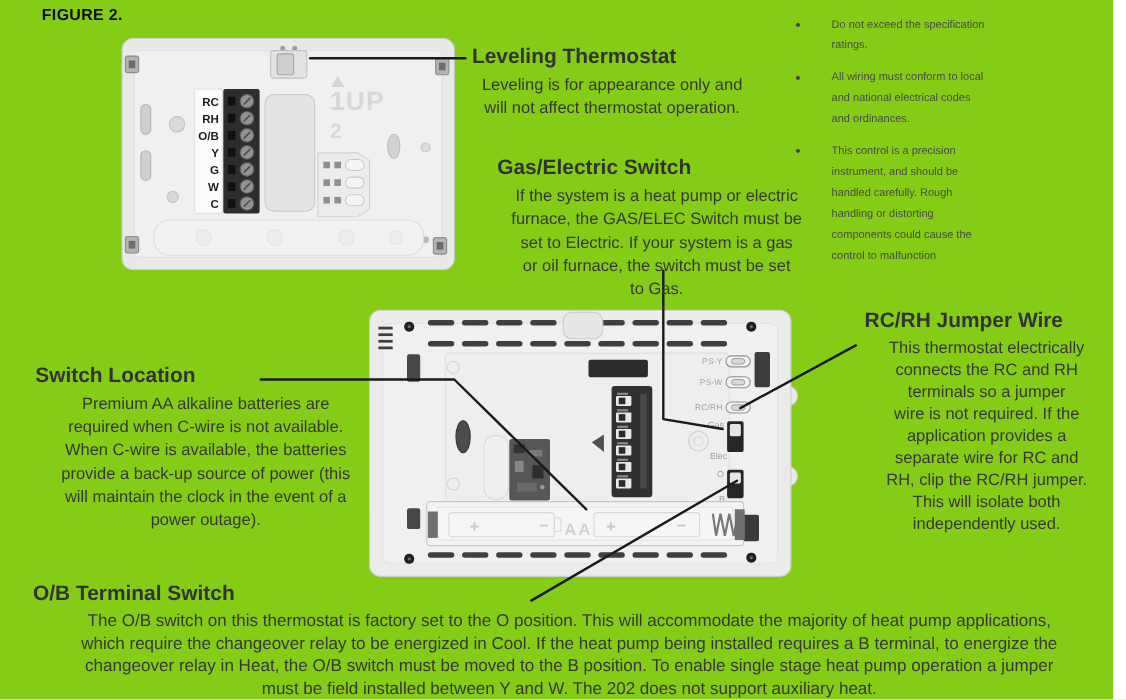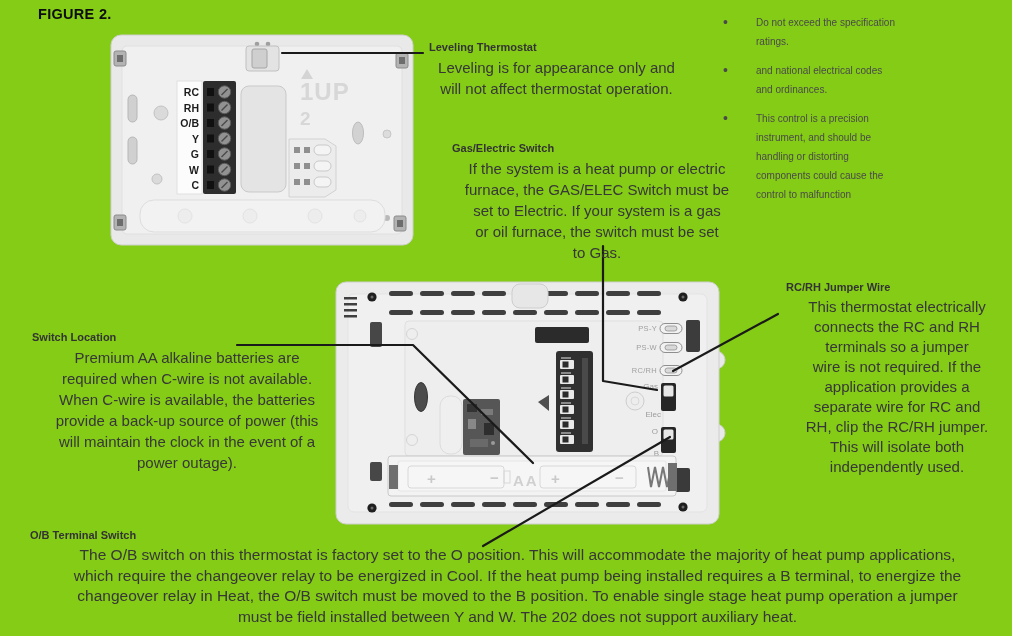--- a/index.html
+++ b/index.html
@@ -2,21 +2,21 @@
 <html><head>
 <meta charset="utf-8">
 <style>
   html,body{margin:0;padding:0;background:#fff;}
   .canvas{position:relative;width:1012px;height:636px;background:#84cc16;overflow:hidden;
           font-family:"Liberation Sans",sans-serif;color:#373737;}
   .art{position:absolute;left:0;top:0;}
   svg text{font-family:"Liberation Sans",sans-serif;}
   .figure-label{position:absolute;left:38px;top:6px;font-size:14.5px;font-weight:bold;color:#0d0d0d;letter-spacing:.3px;}
   .callout{position:absolute;}
-  .callout .h{font-size:11px;font-weight:bold;margin-bottom:4px;white-space:nowrap;color:#333;}
+  .callout .h{font-size:19px;font-weight:bold;margin-bottom:4px;white-space:nowrap;color:#333;}
   .callout .ln{font-size:15px;line-height:21px;white-space:nowrap;text-align:center;}
   .callout.tight .ln{line-height:20px;}
   .callout.para .ln{font-size:15.5px;line-height:20.5px;}
   .notes{position:absolute;left:723px;top:13px;width:300px;color:#4a4a4a;}
   .note{display:flex;margin-bottom:10px;}
   .note .dot{width:33px;font-size:14px;line-height:19px;flex:none;}
   .note .dot::before{content:"\2022";}
   .note .bln{font-size:10px;line-height:19px;white-space:nowrap;}
   .cl{stroke:#1a1a1a;stroke-width:2.2;fill:none;stroke-linecap:round;stroke-linejoin:round;}
 </style>
@@ -297,29 +297,31 @@
     <div class="note">
       <span class="dot"></span>
       <div>
         <div class="bln">Do not exceed the specification</div>
         <div class="bln">ratings.</div>
       </div>
     </div>
     <div class="note">
       <span class="dot"></span>
       <div>
+        <div class="bln">All wiring must conform to local</div>
         <div class="bln">and national electrical codes</div>
         <div class="bln">and ordinances.</div>
       </div>
     </div>
     <div class="note">
       <span class="dot"></span>
       <div>
         <div class="bln">This control is a precision</div>
         <div class="bln">instrument, and should be</div>
+        <div class="bln">handled carefully. Rough</div>
         <div class="bln">handling or distorting</div>
         <div class="bln">components could cause the</div>
         <div class="bln">control to malfunction</div>
       </div>
     </div>
   </div>
 
   <div class="callout tight" style="left:786px;top:281px;width:222px">
     <div class="h">RC/RH Jumper Wire</div>
     <div class="ln">This thermostat electrically</div>

